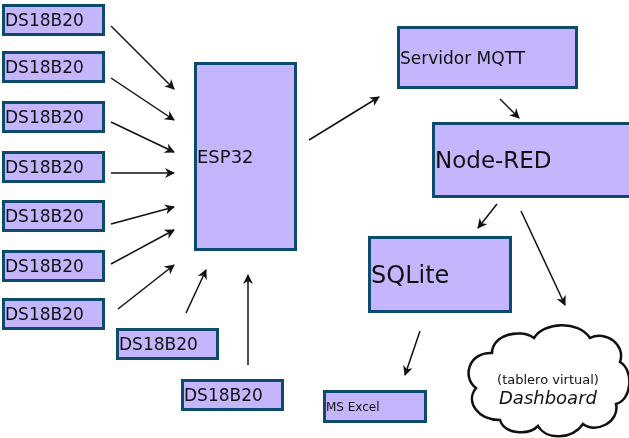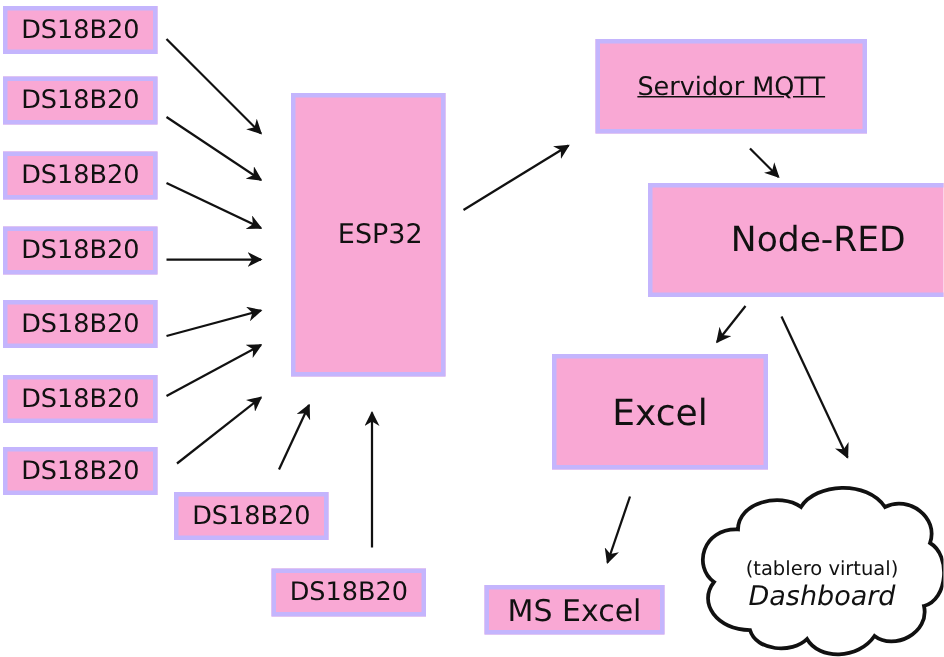--- a/index.html
+++ b/index.html
@@ -1,17 +1,17 @@
 <!DOCTYPE html>
 <html><head>
 <meta charset="utf-8">
 <style>
   html,body{margin:0;padding:0;background:#fff;}
   body{width:629px;height:438px;position:relative;overflow:hidden;font-family:"DejaVu Sans","Liberation Sans",sans-serif;color:#111;}
-  .box{position:absolute;box-sizing:border-box;border:3px solid #c4b5fd;background:#f9a8d4;display:flex;align-items:center;justify-content:center;white-space:nowrap;}
+  .box{position:absolute;box-sizing:border-box;border:3px solid #0c4a6e;background:#c4b5fd;display:flex;align-items:center;white-space:nowrap;}
   .sensor{width:103px;height:32px;font-size:17px;}
   #arrows{position:absolute;left:0;top:0;}
   .cloud-text{position:absolute;text-align:center;width:140px;}
 </style>
 </head>
 <body>
 
 <svg id="arrows" width="629" height="438">
   <defs>
     <marker id="ah" markerWidth="10" markerHeight="10" refX="9" refY="5" orient="auto" markerUnits="userSpaceOnUse">
@@ -67,34 +67,34 @@
 <div class="box sensor" style="left:2px;top:298px;">
     <span>DS18B20</span>
   </div>
 <div class="box sensor" style="left:116px;top:328px;">
     <span>DS18B20</span>
   </div>
 <div class="box sensor" style="left:181px;top:379px;">
     <span>DS18B20</span>
   </div>
 
-<div class="box" style="left:194px;top:62px;width:103px;height:189px;font-size:18px;padding-left:16px;">
+<div class="box" style="left:194px;top:62px;width:103px;height:189px;font-size:18px;">
     <span>ESP32</span>
   </div>
 
-<div class="box" style="left:397px;top:26px;width:181px;height:63px;font-size:17px;text-decoration:underline;">
+<div class="box" style="left:397px;top:26px;width:181px;height:63px;font-size:17px;">
     <span>Servidor MQTT</span>
   </div>
 
 <div class="box" style="left:432px;top:122px;width:227px;height:76px;font-size:23px;">
     <span>Node-RED</span>
   </div>
 
 <div class="box" style="left:368px;top:236px;width:144px;height:77px;font-size:24px;">
-    <span>Excel</span>
+    <span>SQLite</span>
   </div>
 
-<div class="box" style="left:323px;top:390px;width:120px;height:33px;font-size:20px;">
+<div class="box" style="left:323px;top:390px;width:104px;height:33px;font-size:12px;">
     <span>MS Excel</span>
   </div>
 
 <div class="cloud-text" style="left:478px;top:367px;font-size:18px;font-style:italic;margin-top:20px;">Dashboard</div>
 <div class="cloud-text" style="left:478px;top:372px;font-size:13px;">(tablero virtual)</div>
 
 </body></html>

